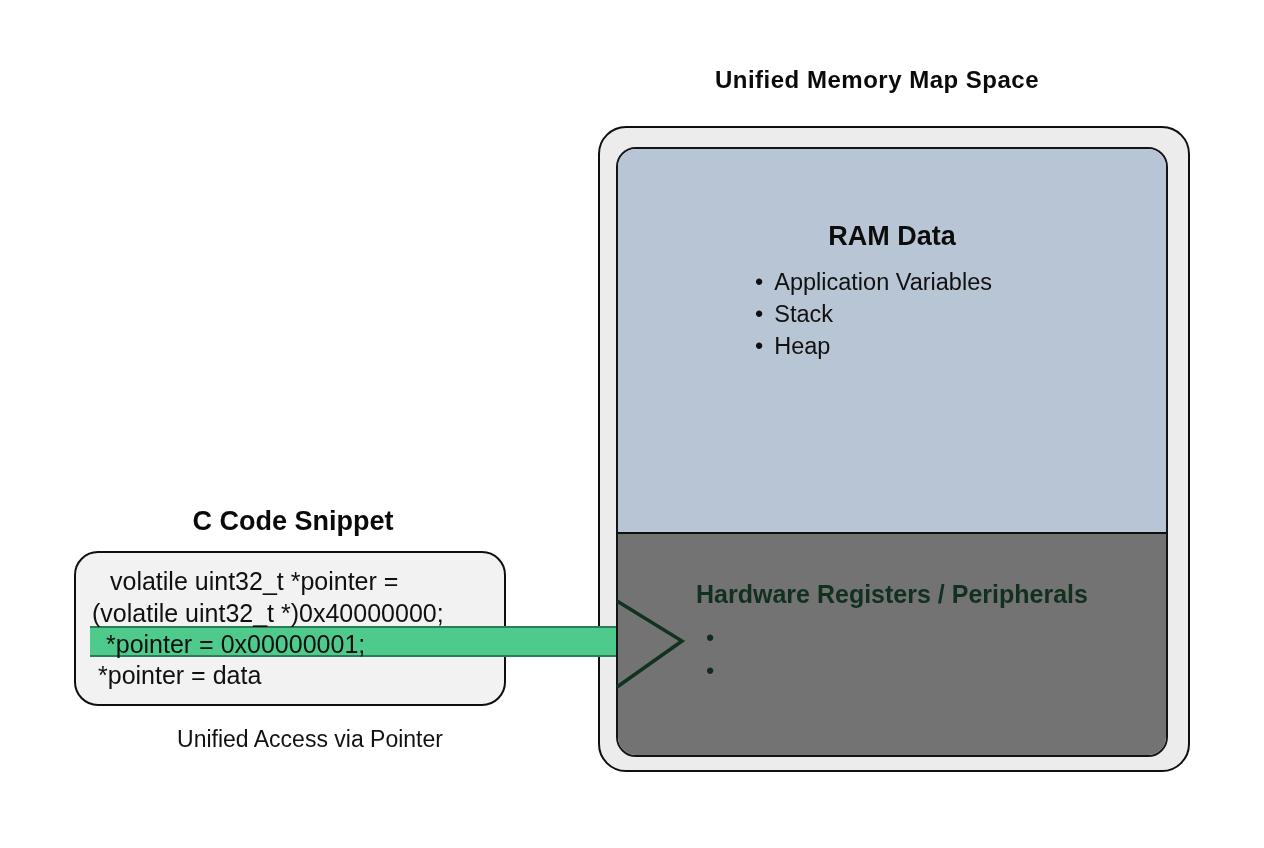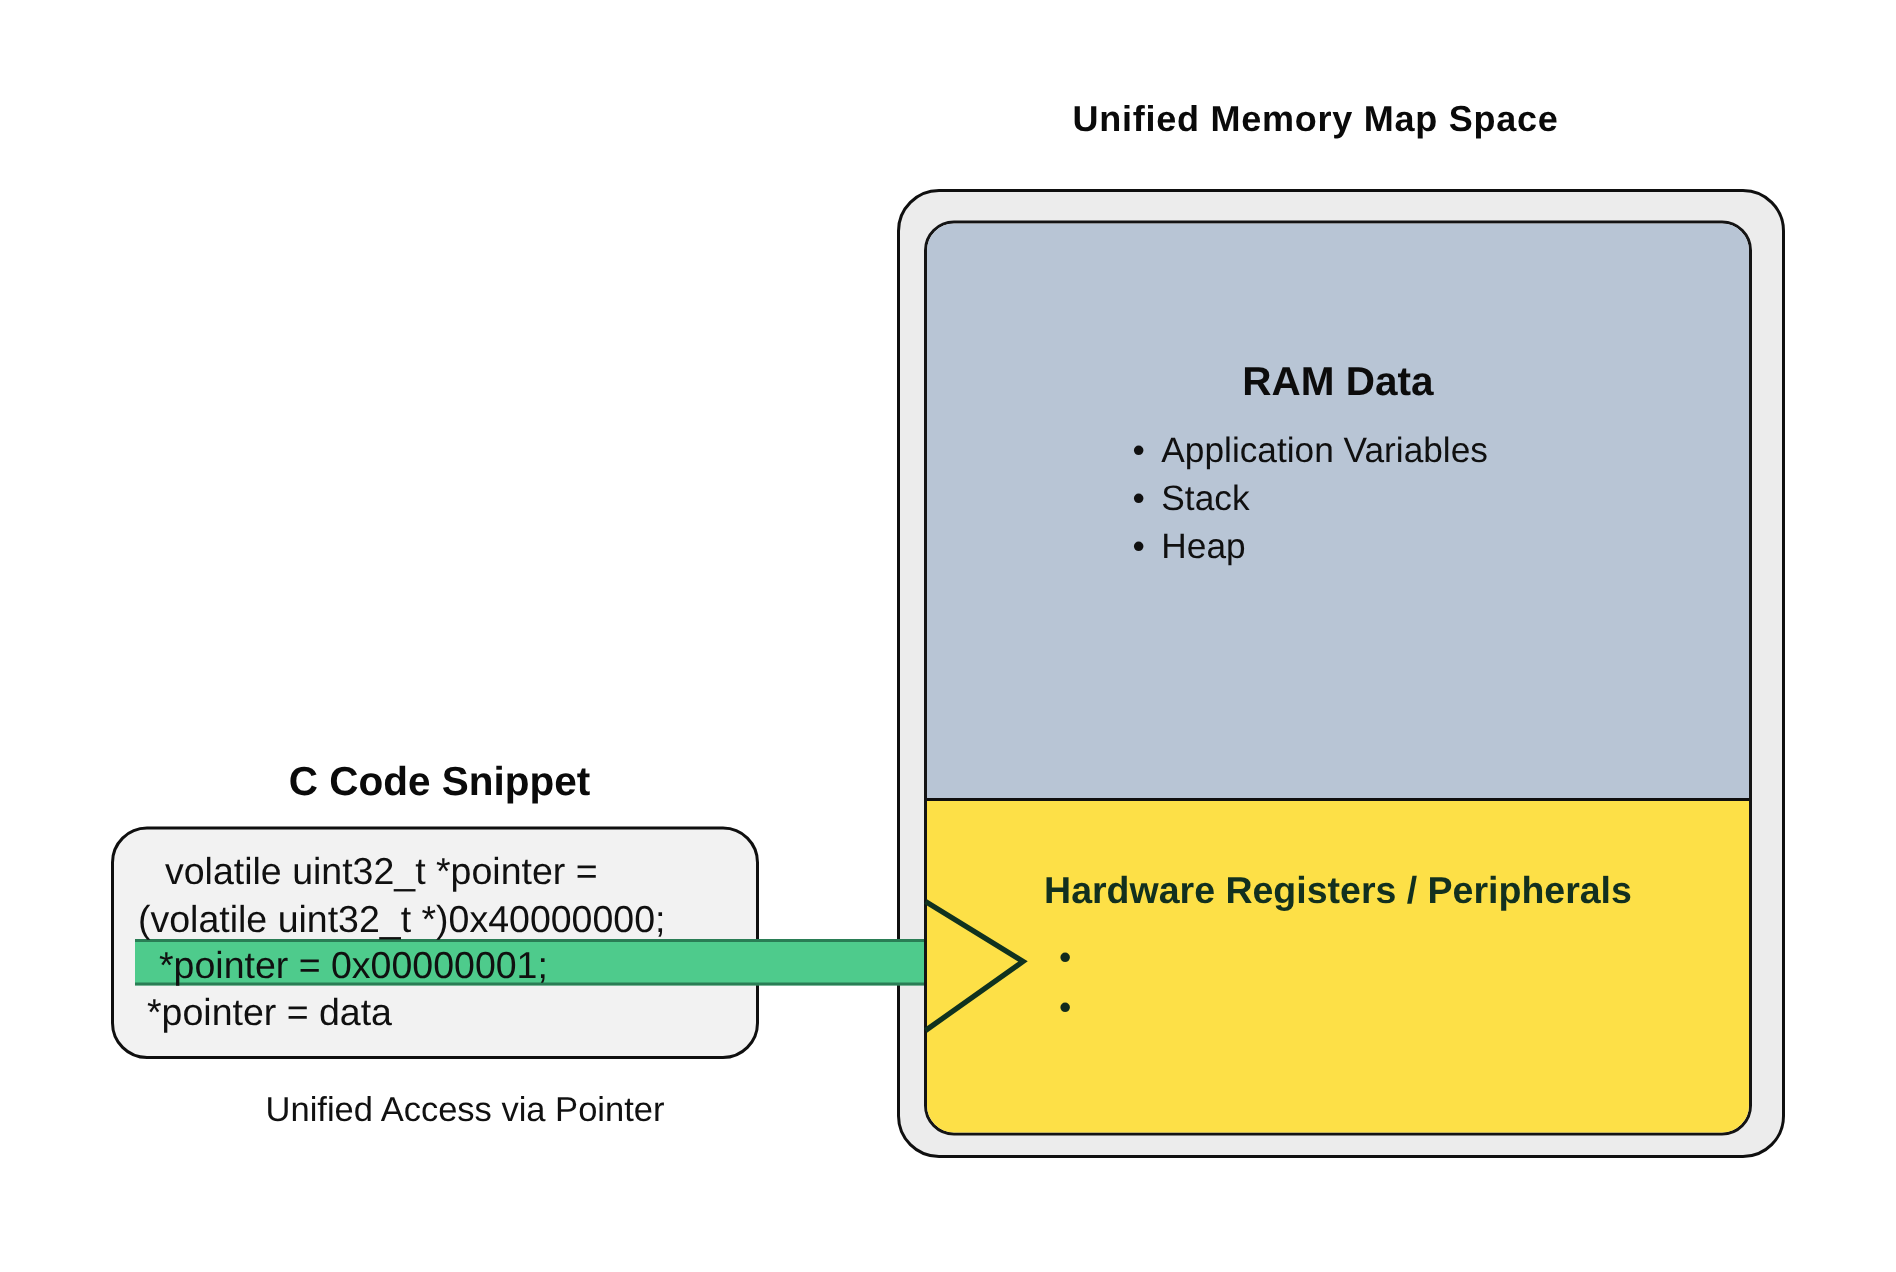--- a/index.html
+++ b/index.html
@@ -38,25 +38,25 @@
     position: absolute;
     left: 616px; top: 147px;
     width: 552px; height: 610px;
     border: 2px solid #141414;
     border-radius: 20px;
     overflow: hidden;
   }
   .ram-section {
     width: 100%; height: 383px;
     background: #b8c5d5;
-    padding-top: 90px;
+    padding-top: 72px;
   }
   .hw-section {
     width: 100%; height: 227px;
-    background: #fde047;
+    background: #737373;
     border-top: 2px solid #0f0f0f;
     padding-top: 46px;
   }
   .section-title {
     text-align: center;
     font-weight: bold;
   }
   .ram-title { font-size: 27px; color: #0c0c0c; }
   .hw-title  { font-size: 25px; color: #12301f; }
   .bullet-list { margin-top: 14px; }

